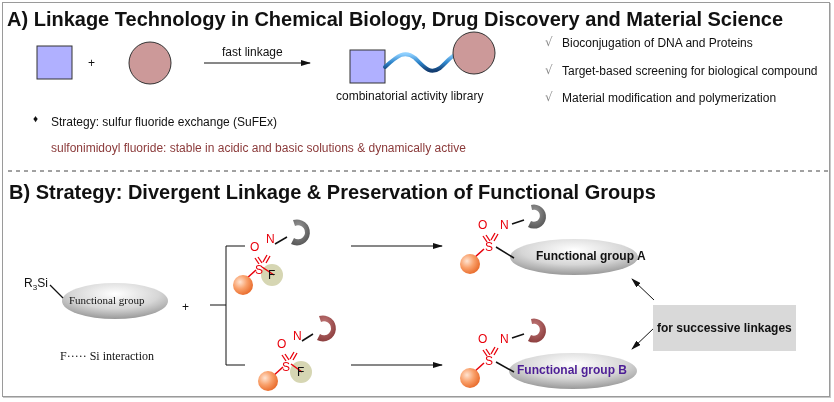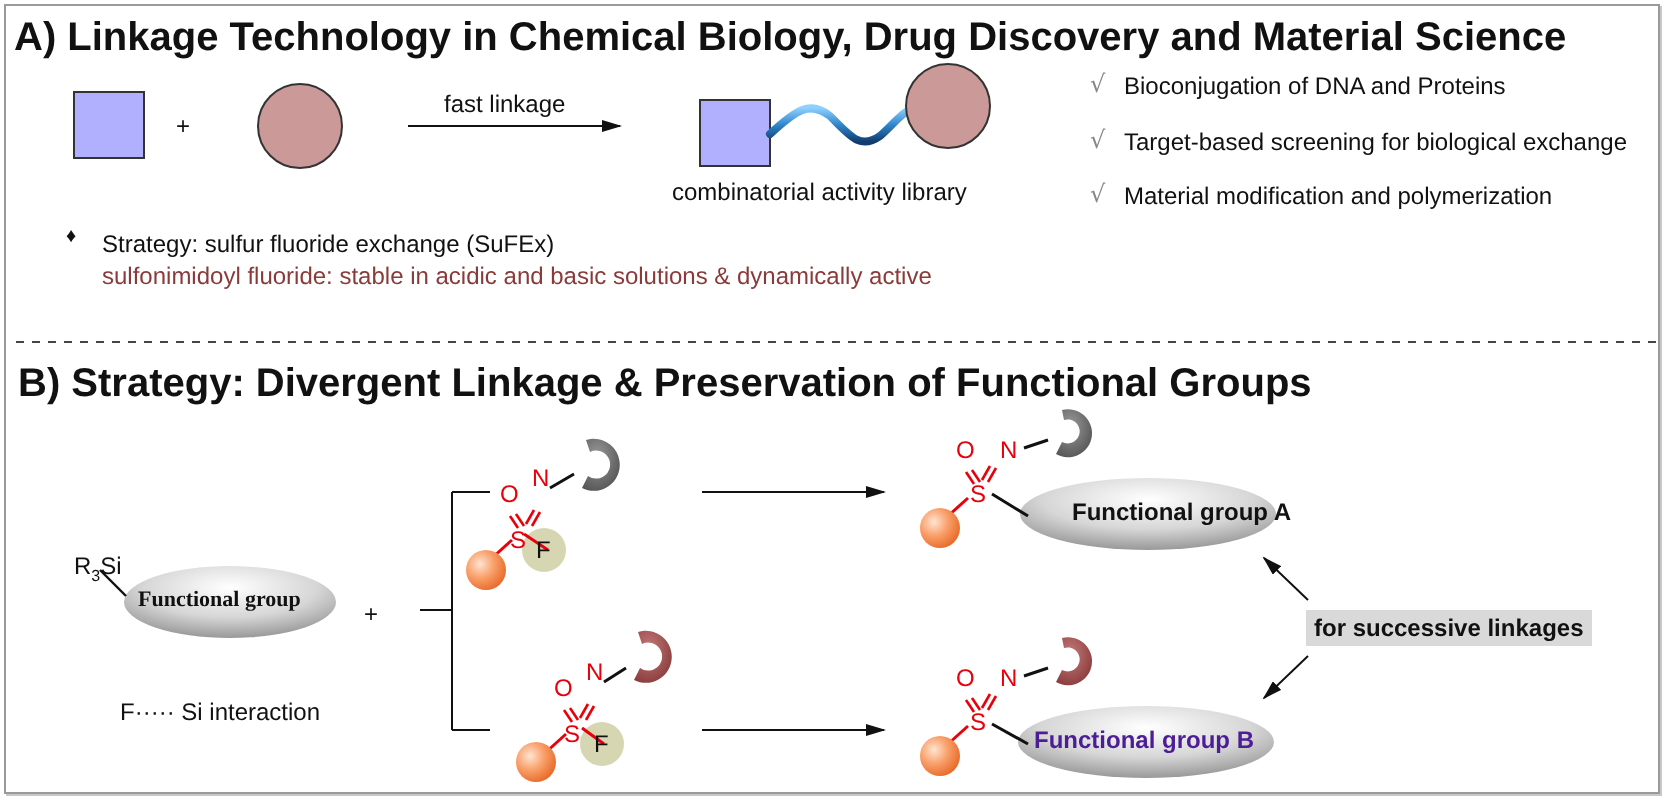--- a/index.html
+++ b/index.html
@@ -3,21 +3,21 @@
 <meta charset="utf-8">
 <style>
   html, body { margin: 0; padding: 0; background: #ffffff; }
   body { width: 834px; height: 402px; position: relative; overflow: hidden; font-family: "Liberation Sans", sans-serif; }
   .frame { position: absolute; left: 2px; top: 2px; width: 826px; height: 393px; border: 1px solid #9a9a9a; box-shadow: 1px 1px 0 #c8c8c8; }
   .abs { position: absolute; white-space: nowrap; }
   .h-title { font-weight: bold; font-size: 20px; color: #111; }
   .txt { font-size: 12px; color: #111; }
   .red-txt { font-size: 12px; color: #8b3a3a; }
   .check { font-size: 12px; color: #888; font-family: "DejaVu Serif", serif; font-style: italic; }
-  .label-box { background: #d9d9d9; font-weight: bold; font-size: 12px; color: #111; padding: 2px 4px; }
+  .label-box { background: #d9d9d9; font-weight: bold; font-size: 12px; color: #111; padding: 16px 4px; }
   .serif { font-family: "Liberation Serif", serif; }
 </style>
 </head>
 <body>
 
 <div class="frame"></div>
 
 <div class="abs h-title" style="left:7px; top:8px;">A) Linkage Technology in Chemical Biology, Drug Discovery and Material Science</div>
 
 <svg class="abs" style="left:0; top:0;" width="834" height="402">
@@ -127,34 +127,34 @@
   </g>
 </svg>
 
 <div class="abs txt" style="left:88px; top:56px;">+</div>
 <div class="abs txt" style="left:222px; top:45px;">fast linkage</div>
 <div class="abs txt" style="left:336px; top:89px;">combinatorial activity library</div>
 
 <div class="abs check" style="left:545px; top:35px;">√</div>
 <div class="abs txt" style="left:562px; top:36px;">Bioconjugation of DNA and Proteins</div>
 <div class="abs check" style="left:545px; top:63px;">√</div>
-<div class="abs txt" style="left:562px; top:64px;">Target-based screening for biological exchange</div>
+<div class="abs txt" style="left:562px; top:64px;">Target-based screening for biological compound</div>
 <div class="abs check" style="left:545px; top:90px;">√</div>
 <div class="abs txt" style="left:562px; top:91px;">Material modification and polymerization</div>
 
 <div class="abs txt" style="left:33px; top:113px; font-size:10px;">♦</div>
 <div class="abs txt" style="left:51px; top:115px;">Strategy:  sulfur fluoride exchange (SuFEx)</div>
-<div class="abs red-txt" style="left:51px; top:131px;">sulfonimidoyl fluoride: stable in acidic and basic solutions &amp; dynamically  active</div>
+<div class="abs red-txt" style="left:51px; top:141px;">sulfonimidoyl fluoride: stable in acidic and basic solutions &amp; dynamically  active</div>
 
 <div class="abs h-title" style="left:9px; top:181px;">B) Strategy: Divergent Linkage &amp; Preservation of Functional Groups</div>
 
-<div class="abs txt" style="left:37px; top:276px;"><span>R</span><sub style="font-size:8px;">3</sub><span>Si</span></div>
-<div class="abs serif" style="left:69px; top:294px; font-size:11px; font-weight:bold; color:#111;">Functional group</div>
+<div class="abs txt" style="left:24px; top:276px;"><span>R</span><sub style="font-size:8px;">3</sub><span>Si</span></div>
+<div class="abs serif" style="left:69px; top:294px; font-size:11px; font-weight:normal; color:#111;">Functional group</div>
 <div class="abs txt" style="left:182px; top:300px;">+</div>
-<div class="abs txt" style="left:60px; top:349px;">F····· Si interaction</div>
+<div class="abs txt" style="left:60px; top:349px;font-family:Liberation Serif, serif;">F····· Si interaction</div>
 
 <div class="abs" style="left:250px; top:240px; font-size:12px; color:#e8000b;">O</div>
 <div class="abs" style="left:266px; top:232px; font-size:12px; color:#e8000b;">N</div>
 <div class="abs" style="left:255px; top:263px; font-size:12px; color:#e8000b;">S</div>
 <div class="abs" style="left:268px; top:268px; font-size:12px; color:#111;">F</div>
 <div class="abs" style="left:293px; top:226px; font-size:11px; color:#fff;">A</div>
 
 <div class="abs" style="left:277px; top:337px; font-size:12px; color:#e8000b;">O</div>
 <div class="abs" style="left:293px; top:329px; font-size:12px; color:#e8000b;">N</div>
 <div class="abs" style="left:282px; top:360px; font-size:12px; color:#e8000b;">S</div>

